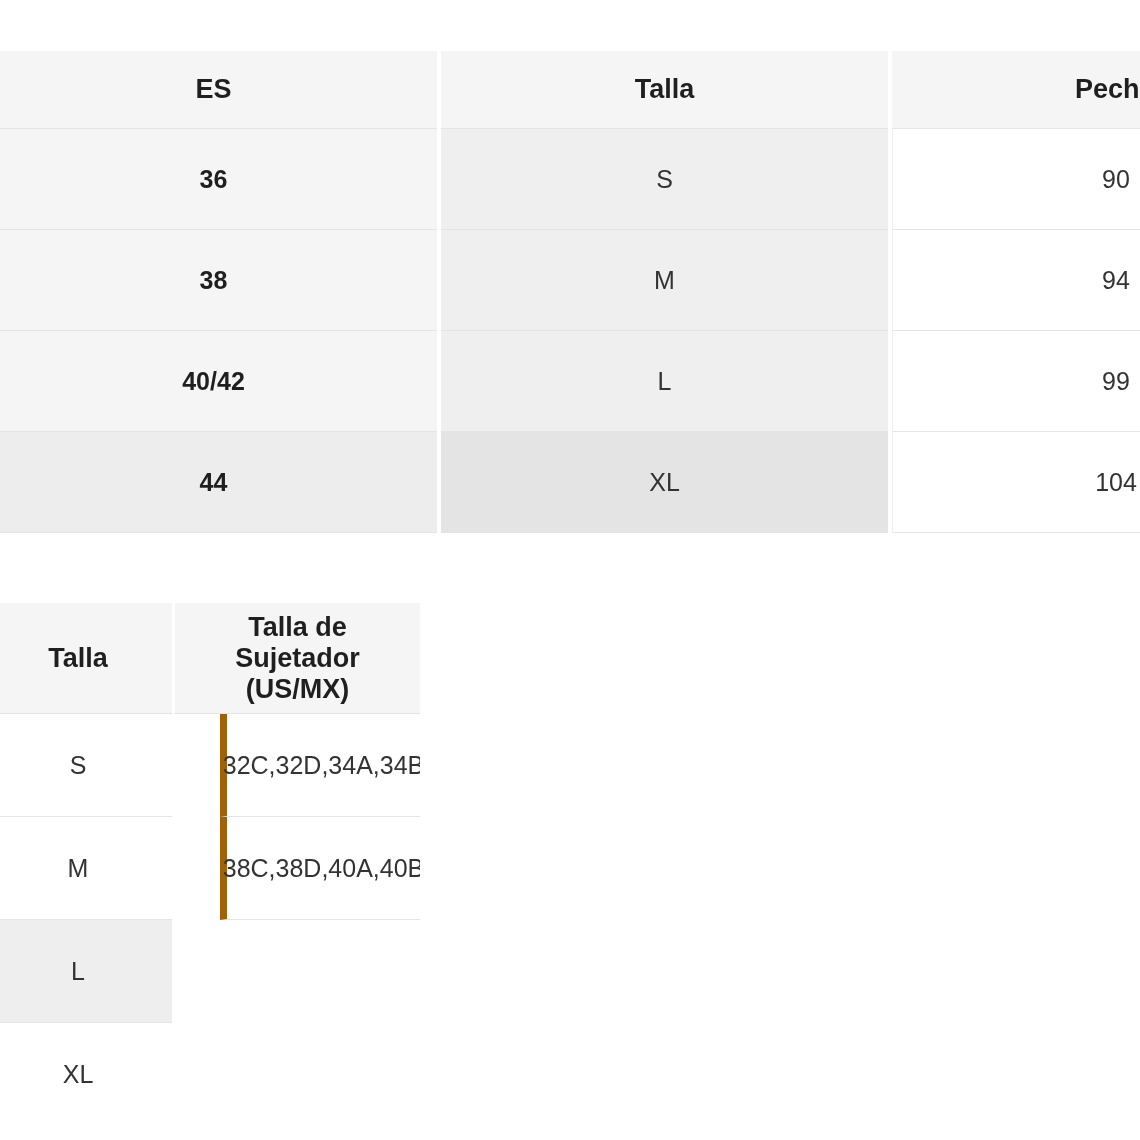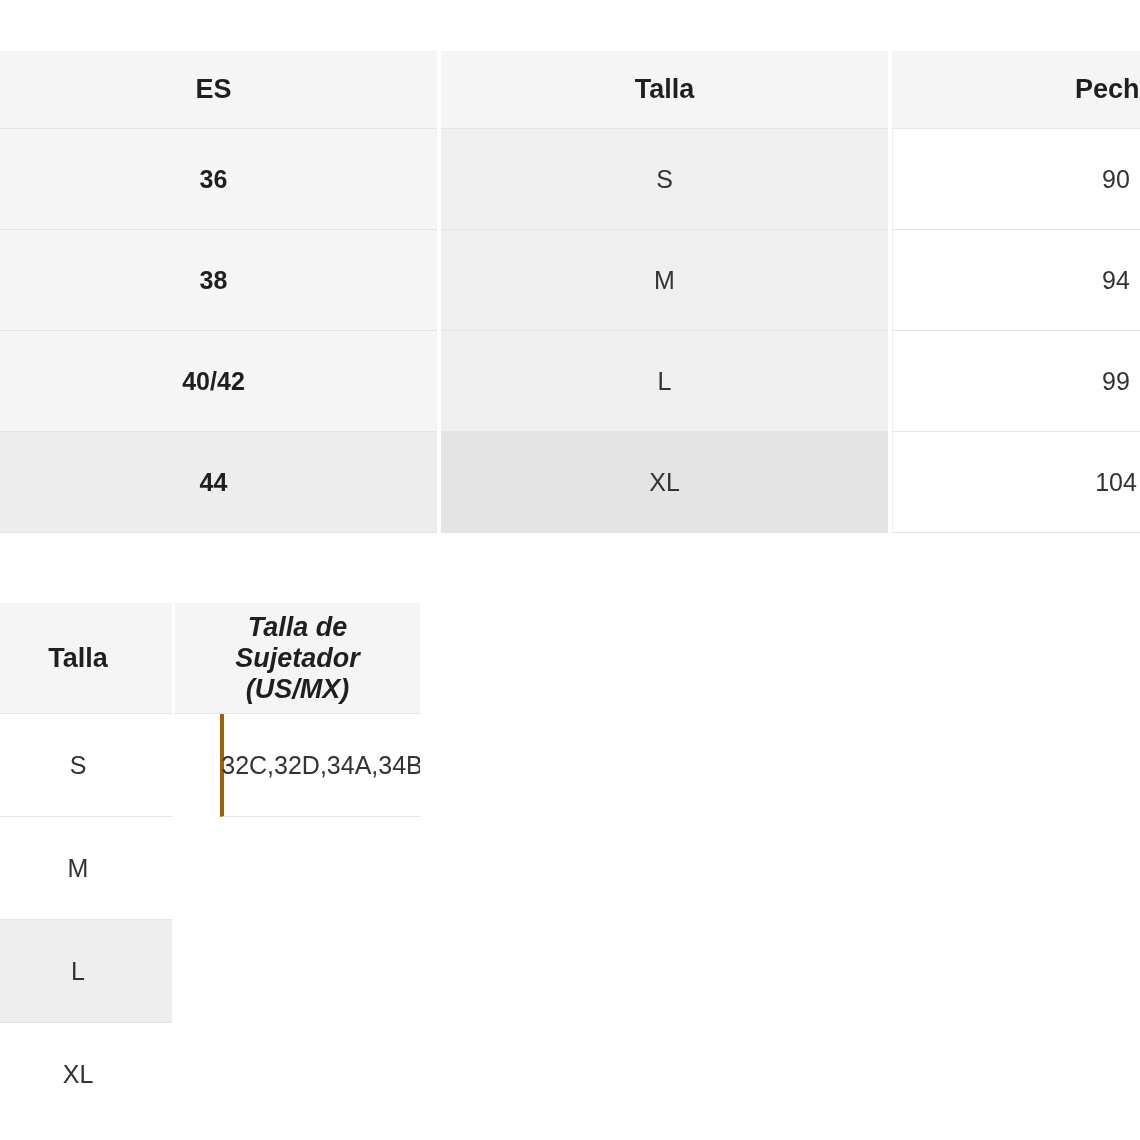--- a/index.html
+++ b/index.html
@@ -38,30 +38,30 @@
     height: 78px;
     background: #f5f5f5;
     font-weight: bold;
     font-size: 27px;
     color: #1f1f1f;
     line-height: 31px;
   }
   .t1 .c-dt { height: 101px; }
   .t2 .c-hd { height: 111px; }
   .t2 .c-dt { height: 103px; background: #ffffff; }
-  .hd-inner { display: block; max-width: 200px; font-style: italic; }
+  .hd-inner { display: block; max-width: 200px; }
   .bold { font-weight: bold; color: #1f1f1f; }
   
   .es-c  { background: #f5f5f5; }
   .es-hl { background: #ededed; }
   .ta-c  { background: #efefef; }
   .ta-hl { background: #e4e4e4; }
   .pe-c  { background: #ffffff; border-left: 1px solid #eeeeee; }
   
-  .t2 .col-b .c-dt { border-left: 4px solid #a16207; margin-left: 45px; }
+  .t2 .col-b .c-dt { border-left: 7px solid #a16207; margin-left: 45px; }
   .t2 .hl { background: #eeeeee; }
 </style>
 </head>
 <body>
 
 <div class="page">
 
   <div class="tbl t1">
     <div class="col">
       <div class="cell c-hd">ES</div>
@@ -93,17 +93,18 @@
         <div class="cell c-dt">S</div>
         <div class="cell c-dt">M</div>
         <div class="cell c-dt hl">L</div>
         <div class="cell c-dt">XL</div>
       </div>
       <div class="col col-b">
         <div class="cell c-hd">
           <span class="hd-inner">Talla de Sujetador (US/MX)</span>
         </div>
         <div class="cell c-dt">32C,32D,34A,34B</div>
+        <div class="cell c-dt">38C,38D,40A,40B</div>
       </div>
     </div>
   </div>
 
 </div>
 
 </body></html>

